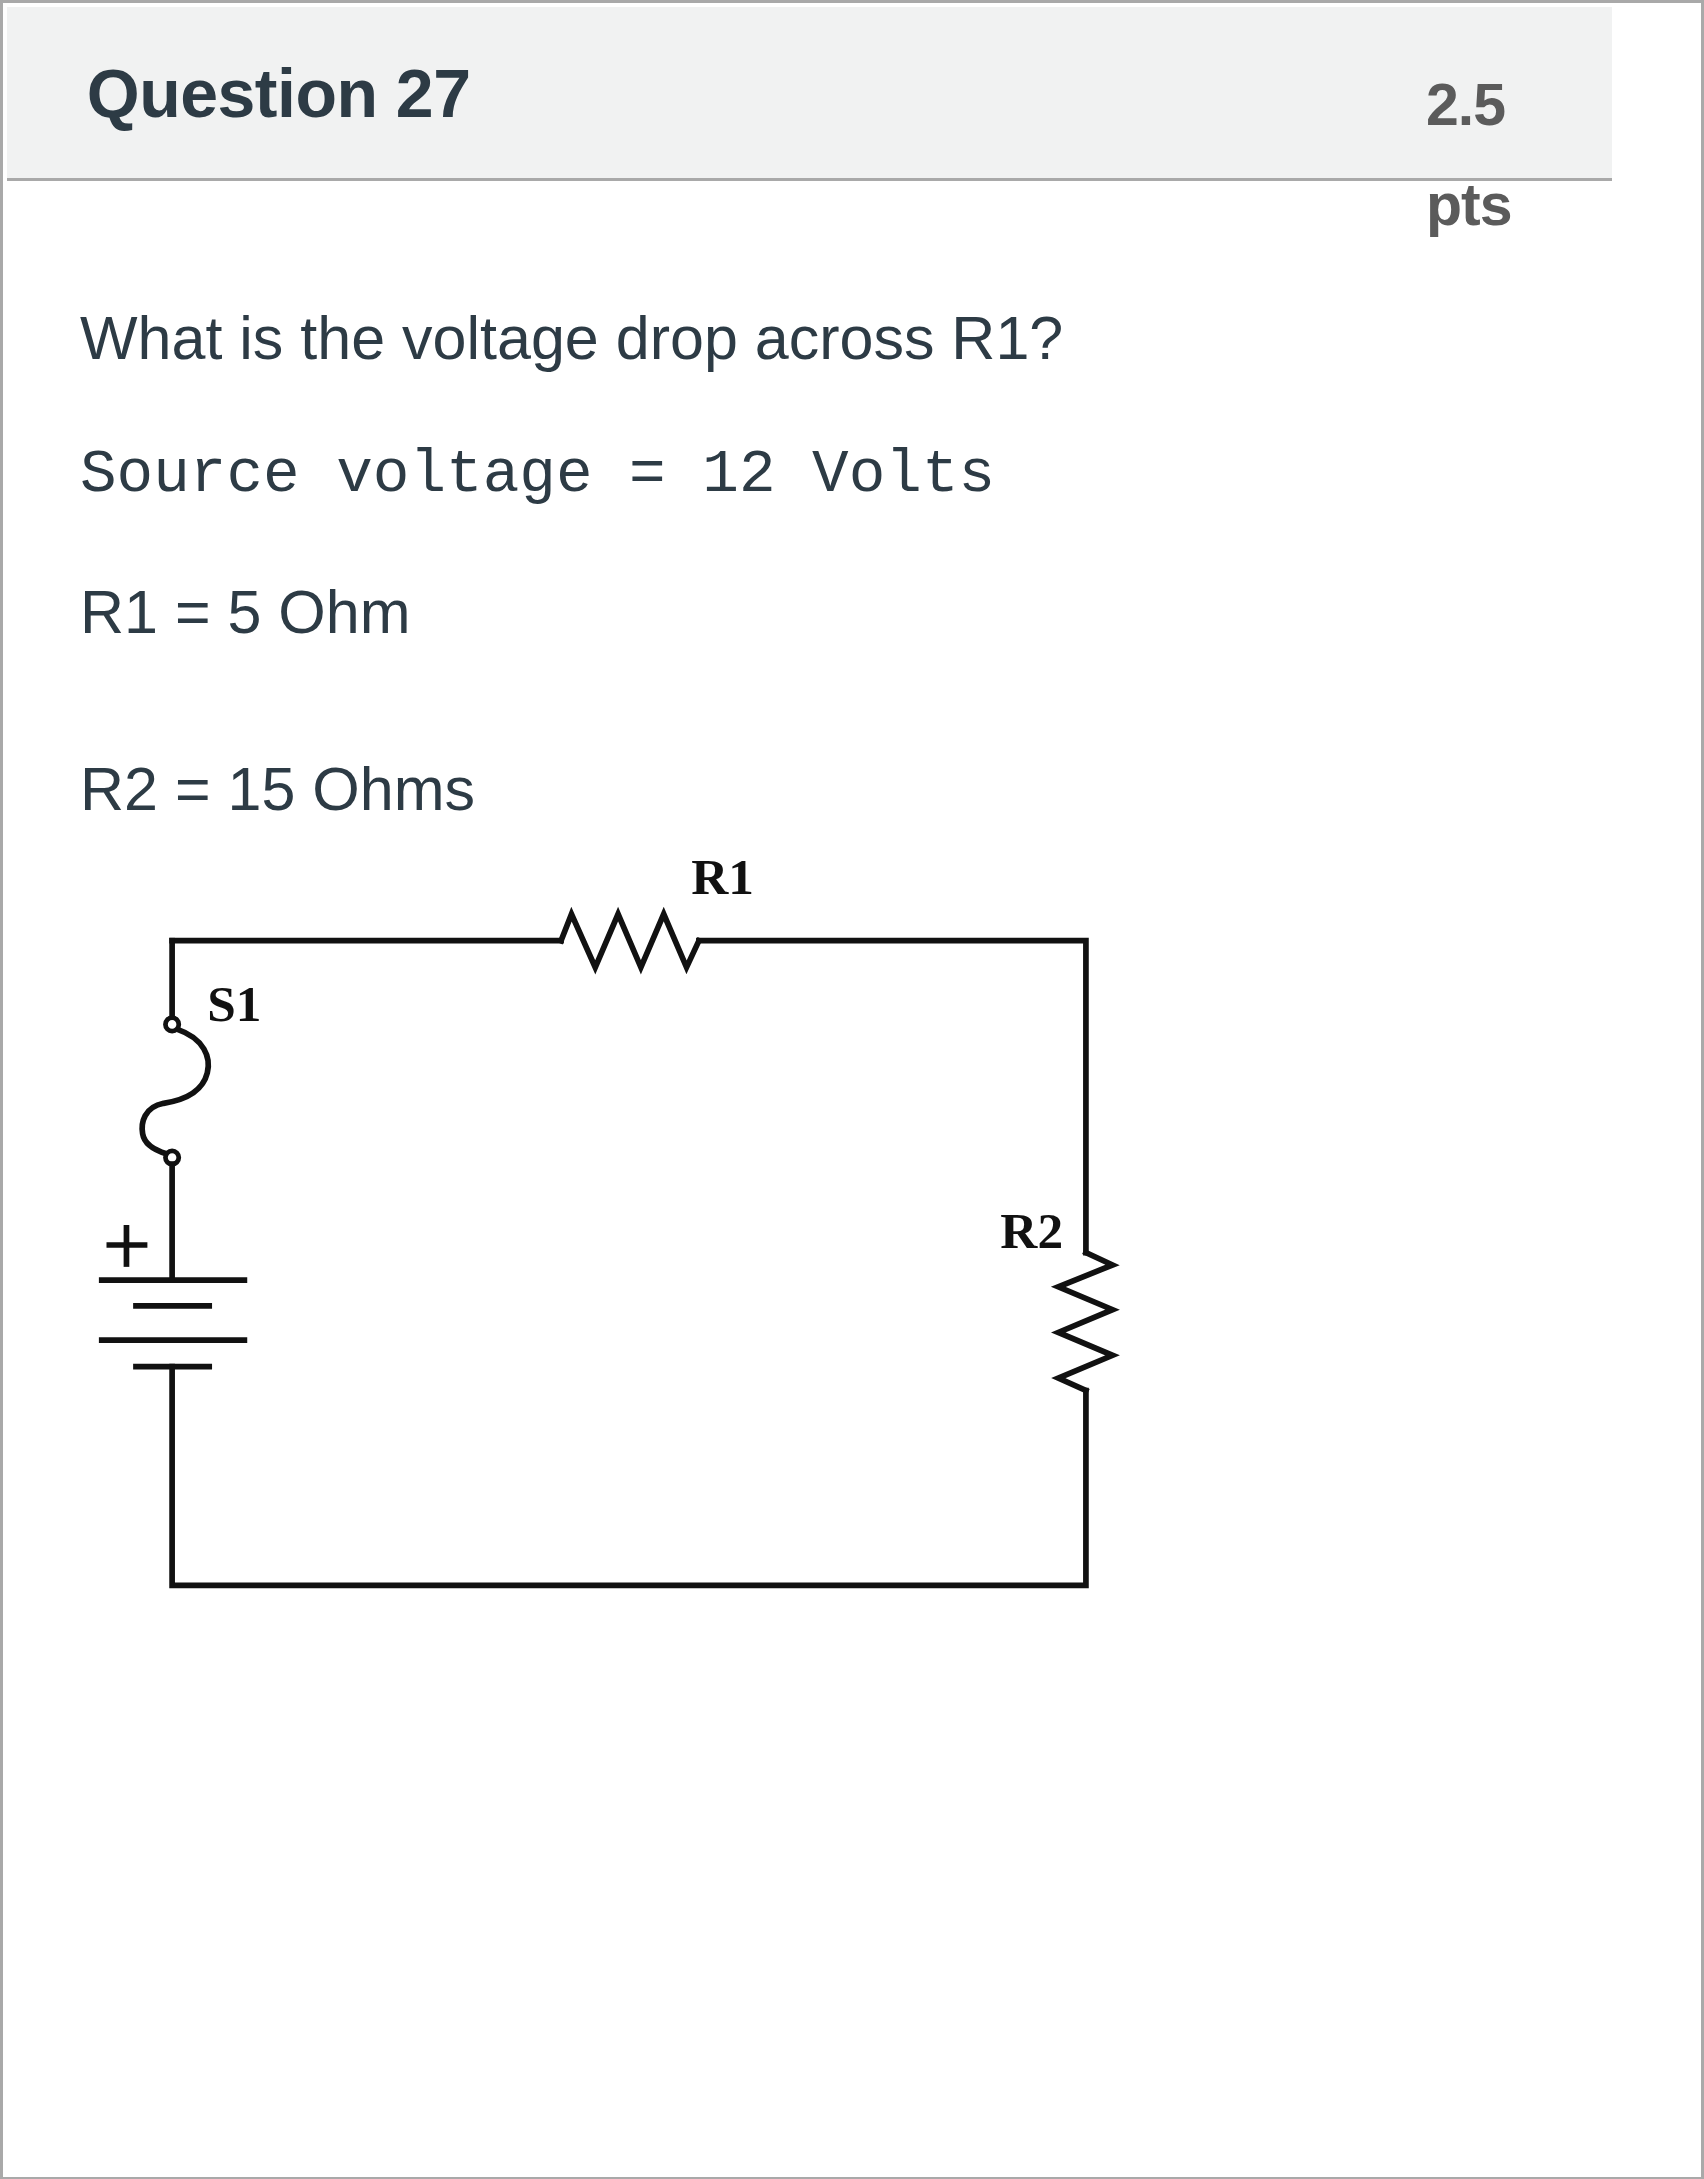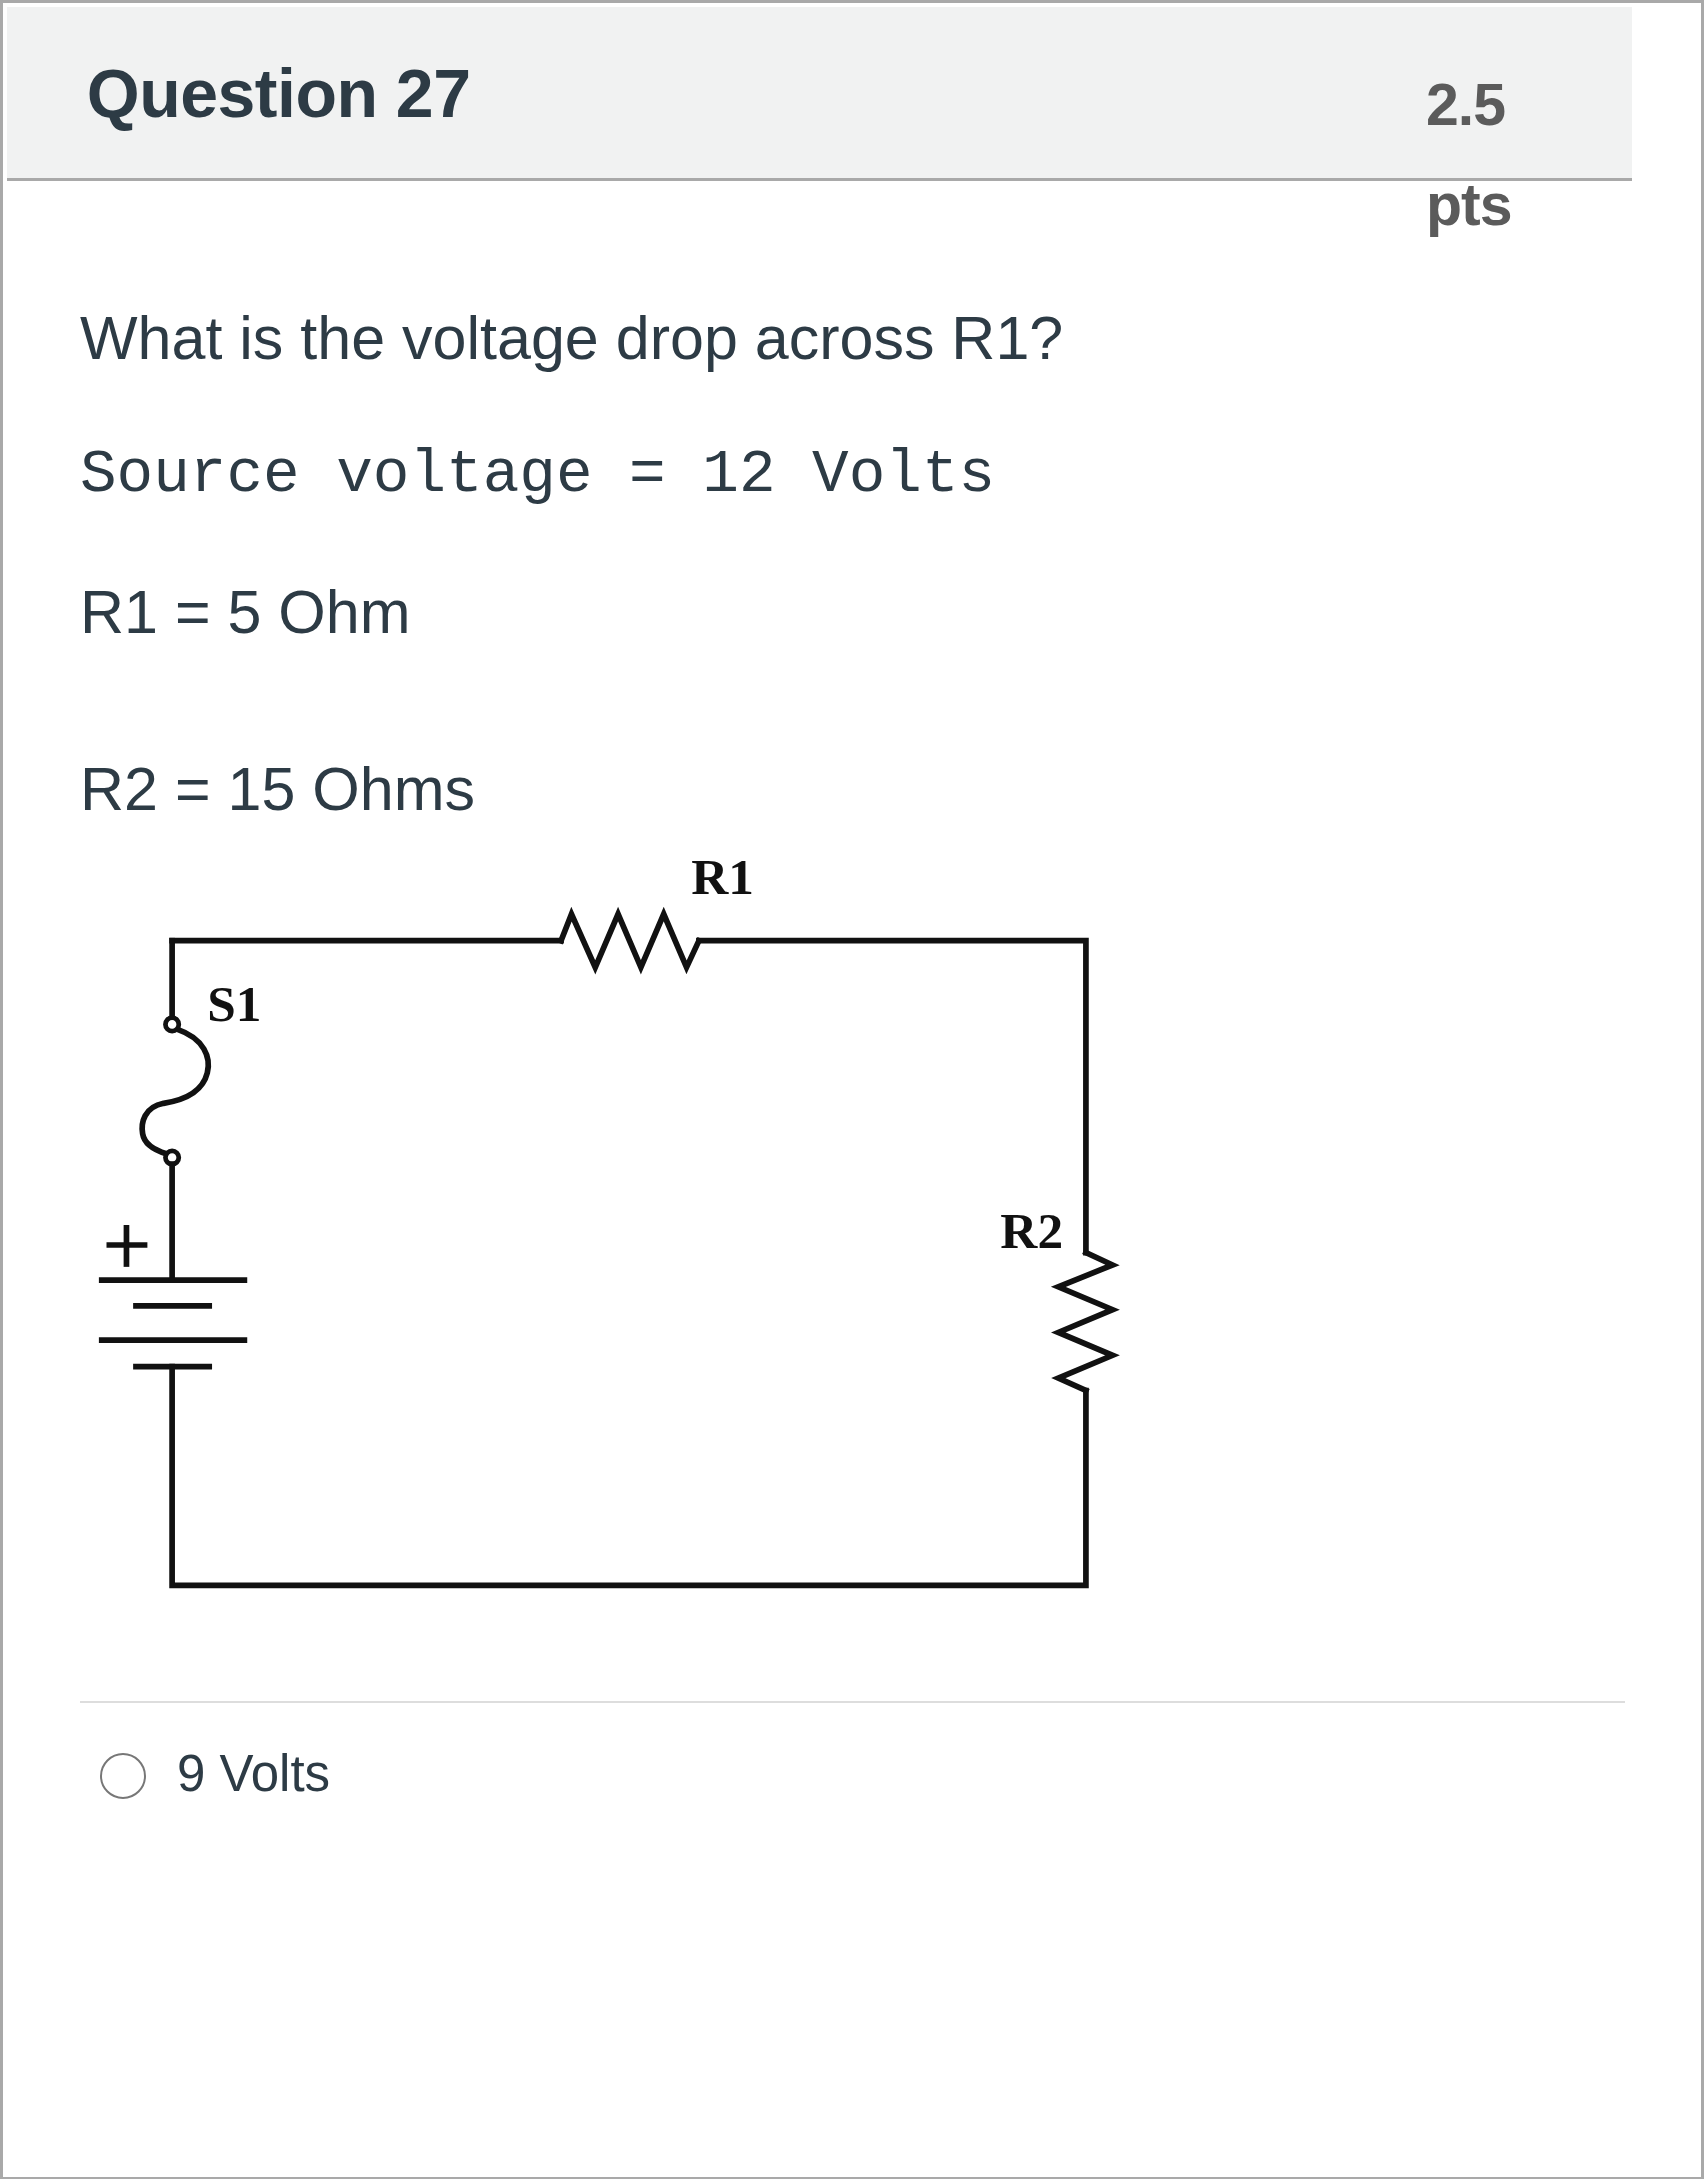--- a/index.html
+++ b/index.html
@@ -22,21 +22,20 @@
       box-sizing: border-box;
       border: 3.8px solid #a9a9a9;
       background: #ffffff;
     }
     .header {
       position: absolute;
       left: 3.8px; top: 3.8px;
       width: 1605px; height: 171px;
       background: #f1f2f2;
       border-bottom: 3.8px solid #a9a9a9;
-      padding-left: 20px;
     }
     .q-title {
       position: absolute;
       left: 80px; top: 46px;
       font-size: 68px;
       font-weight: bold;
       line-height: 80px;
       color: #2d3b45;
       white-space: nowrap;
       letter-spacing: -0.5px;
@@ -154,18 +153,14 @@
   <text class="circuit-label" x="727" y="940">R1</text>
   <text class="circuit-label" x="1052" y="1312">R2</text>
   <text class="circuit-label" x="218" y="1073">S1</text>
   <g stroke="#111111" stroke-width="6" fill="none">
     <path d="M112 1309 L155 1309"></path>
     <path d="M133 1288 L133 1332"></path>
   </g>
 </svg>
 
 <div class="answers">
-  <div class="answer last">
-    <span class="radio"></span>
-    <span class="answer-label">9 Volts</span>
-  </div>
 </div>
 
 
 </body></html>

